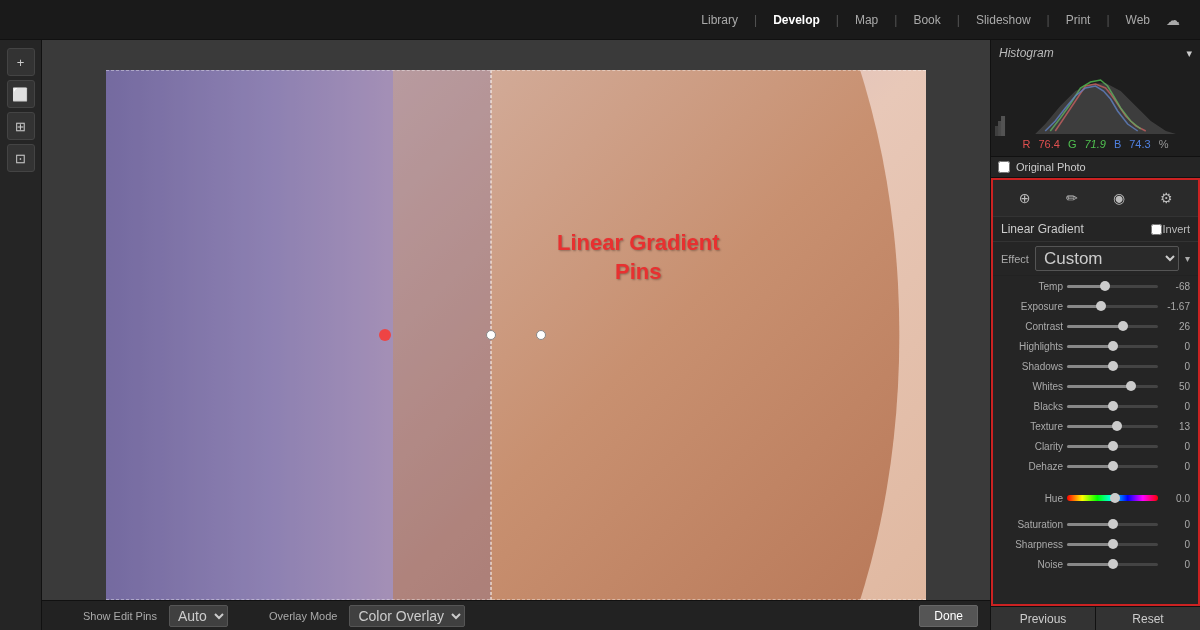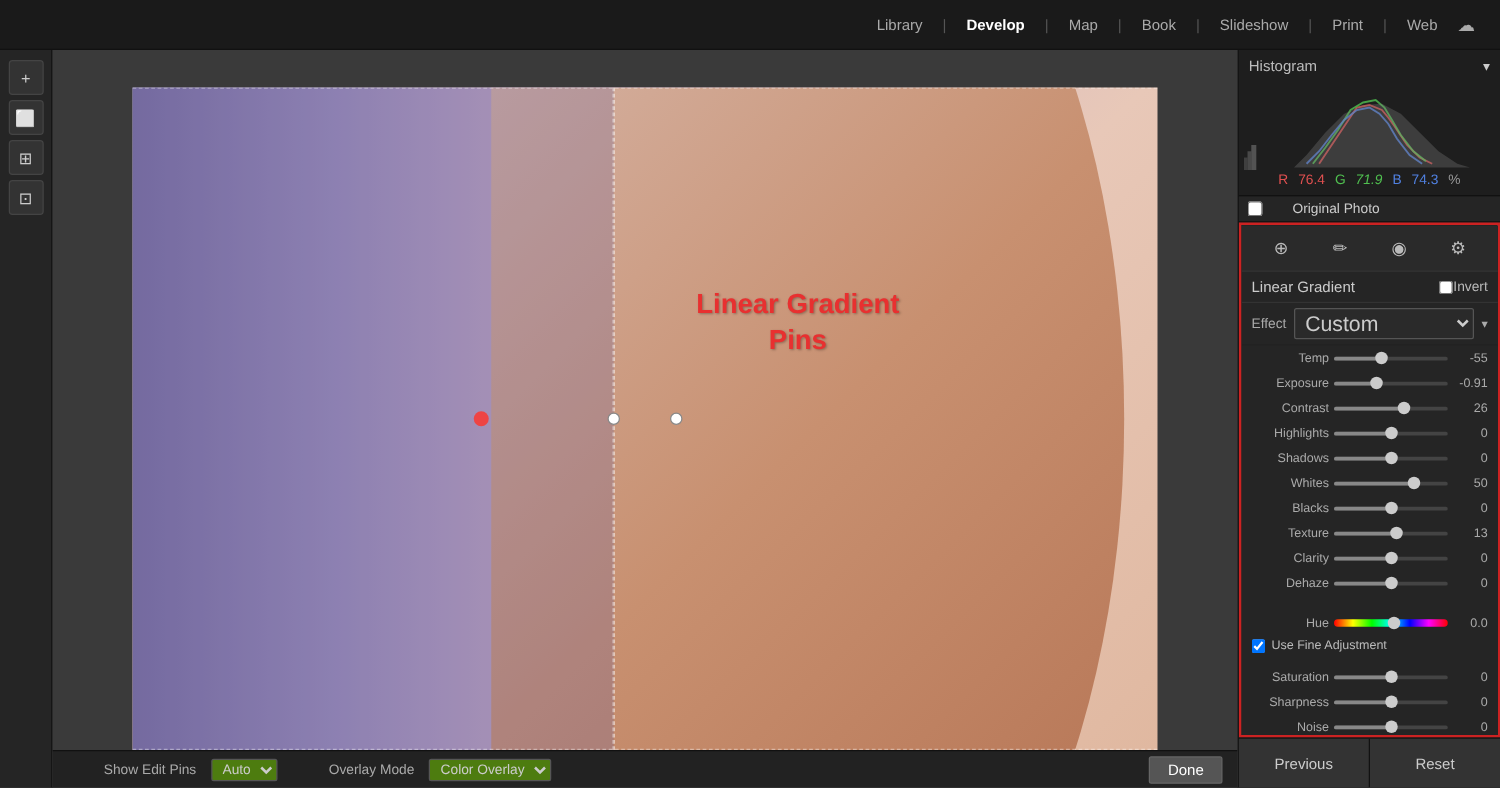--- a/index.html
+++ b/index.html
@@ -211,24 +211,24 @@
       padding: 0 12px;
       gap: 12px;
       border-top: 1px solid #111;
     }
     .bottom-label {
       color: #aaa;
       font-size: 11px;
       margin-left: 29px;
     }
     .bottom-select {
-      background: #4d7c0f;
+      background: #404040;
       border: 1px solid #555;
       color: #ccc;
-      font-size: 11px;
+      font-size: 14px;
       padding: 1px 4px;
       border-radius: 2px;
     }
 
     #done-btn {
       margin-left: auto;
       background: #555;
       border: 1px solid #666;
       color: #fff;
       padding: 3px 14px;
@@ -256,20 +256,21 @@
     #histogram-header {
       display: flex;
       align-items: center;
       justify-content: space-between;
       padding: 2px 4px;
       margin-bottom: 4px;
     }
     #histogram-title {
       color: #bbb;
       font-size: 12px;
+      font-style: italic;
     }
     #histogram-canvas {
       width: 100%;
       height: 70px;
       position: relative;
       overflow: hidden;
     }
     #hist-svg {
       width: 100%;
       height: 100%;
@@ -282,21 +283,21 @@
       font-size: 11px;
       color: #999;
     }
     .hist-val-r { color: #e05050; }
 
     
     #original-photo-row {
       display: flex;
       align-items: center;
       padding: 4px 7px;
-      gap: 24px;
+      gap: 6px;
       border-bottom: 1px solid #111;
     }
     #original-photo-row input[type=checkbox] {
       width: 12px; height: 12px;
     }
 
     
     #develop-panel {
       flex: 1;
       overflow-y: auto;
@@ -435,21 +436,21 @@
       align-items: center;
       padding: 3px 8px;
       gap: 5px;
     }
     #fine-adj-row input[type=checkbox] { width: 11px; height: 11px; }
     #fine-adj-label { color: #bbb; font-size: 10px; }
 
     
     #panel-bottom-btns {
       display: flex;
-      height: 40px;
+      height: 24px;
       border-top: 1px solid #111;
     }
     .panel-nav-btn {
       flex: 1;
       background: #333;
       border: none;
       border-right: 1px solid #111;
       color: #ccc;
       font-size: 12px;
       cursor: pointer;
@@ -589,29 +590,29 @@
         <span id="effect-arrow">▾</span>
       </div>
 
       <div id="sliders-container">
           <div class="slider-row">
       <span class="slider-label">Temp</span>
       <div class="slider-track">
         <div class="slider-fill" style="width:42%;"></div>
         <div class="slider-thumb" style="left:42%;"></div>
       </div>
-      <span class="slider-value">-55</span>
+      <span class="slider-value">-68</span>
     </div>
           <div class="slider-row">
       <span class="slider-label">Exposure</span>
       <div class="slider-track">
         <div class="slider-fill" style="width:37%;"></div>
         <div class="slider-thumb" style="left:37%;"></div>
       </div>
-      <span class="slider-value">-0.91</span>
+      <span class="slider-value">-1.67</span>
     </div>
           <div class="slider-row">
       <span class="slider-label">Contrast</span>
       <div class="slider-track">
         <div class="slider-fill" style="width:62%;"></div>
         <div class="slider-thumb" style="left:62%;"></div>
       </div>
       <span class="slider-value">26</span>
     </div>
           <div class="slider-row">
@@ -675,24 +676,20 @@
 
       <div class="section-gap"></div>
       <div class="slider-row">
         <span class="slider-label">Hue</span>
         <div class="hue-track">
           <div class="slider-thumb" style="left:53%;"></div>
         </div>
         <span class="slider-value">0.0</span>
       </div>
 
-      <div id="fine-adj-row">
-        <input type="checkbox" checked="" style="">
-        <span id="fine-adj-label">Use Fine Adjustment</span>
-      </div>
 
       <div class="section-gap"></div>
 
       <div id="extra-sliders-container">
           <div class="slider-row">
       <span class="slider-label">Saturation</span>
       <div class="slider-track">
         <div class="slider-fill" style="width:50%;"></div>
         <div class="slider-thumb" style="left:50%;"></div>
       </div>

